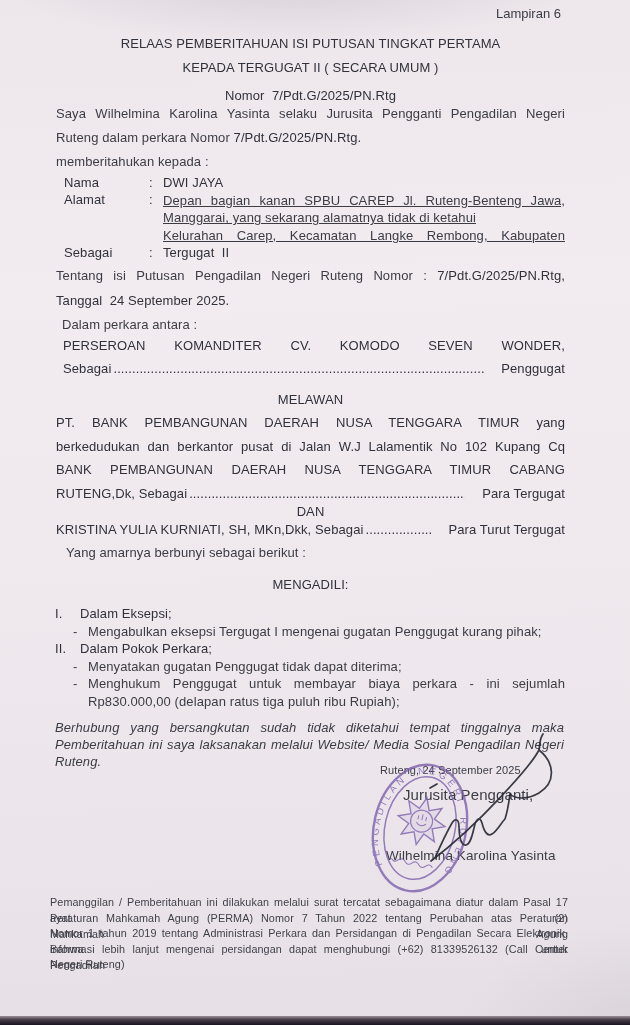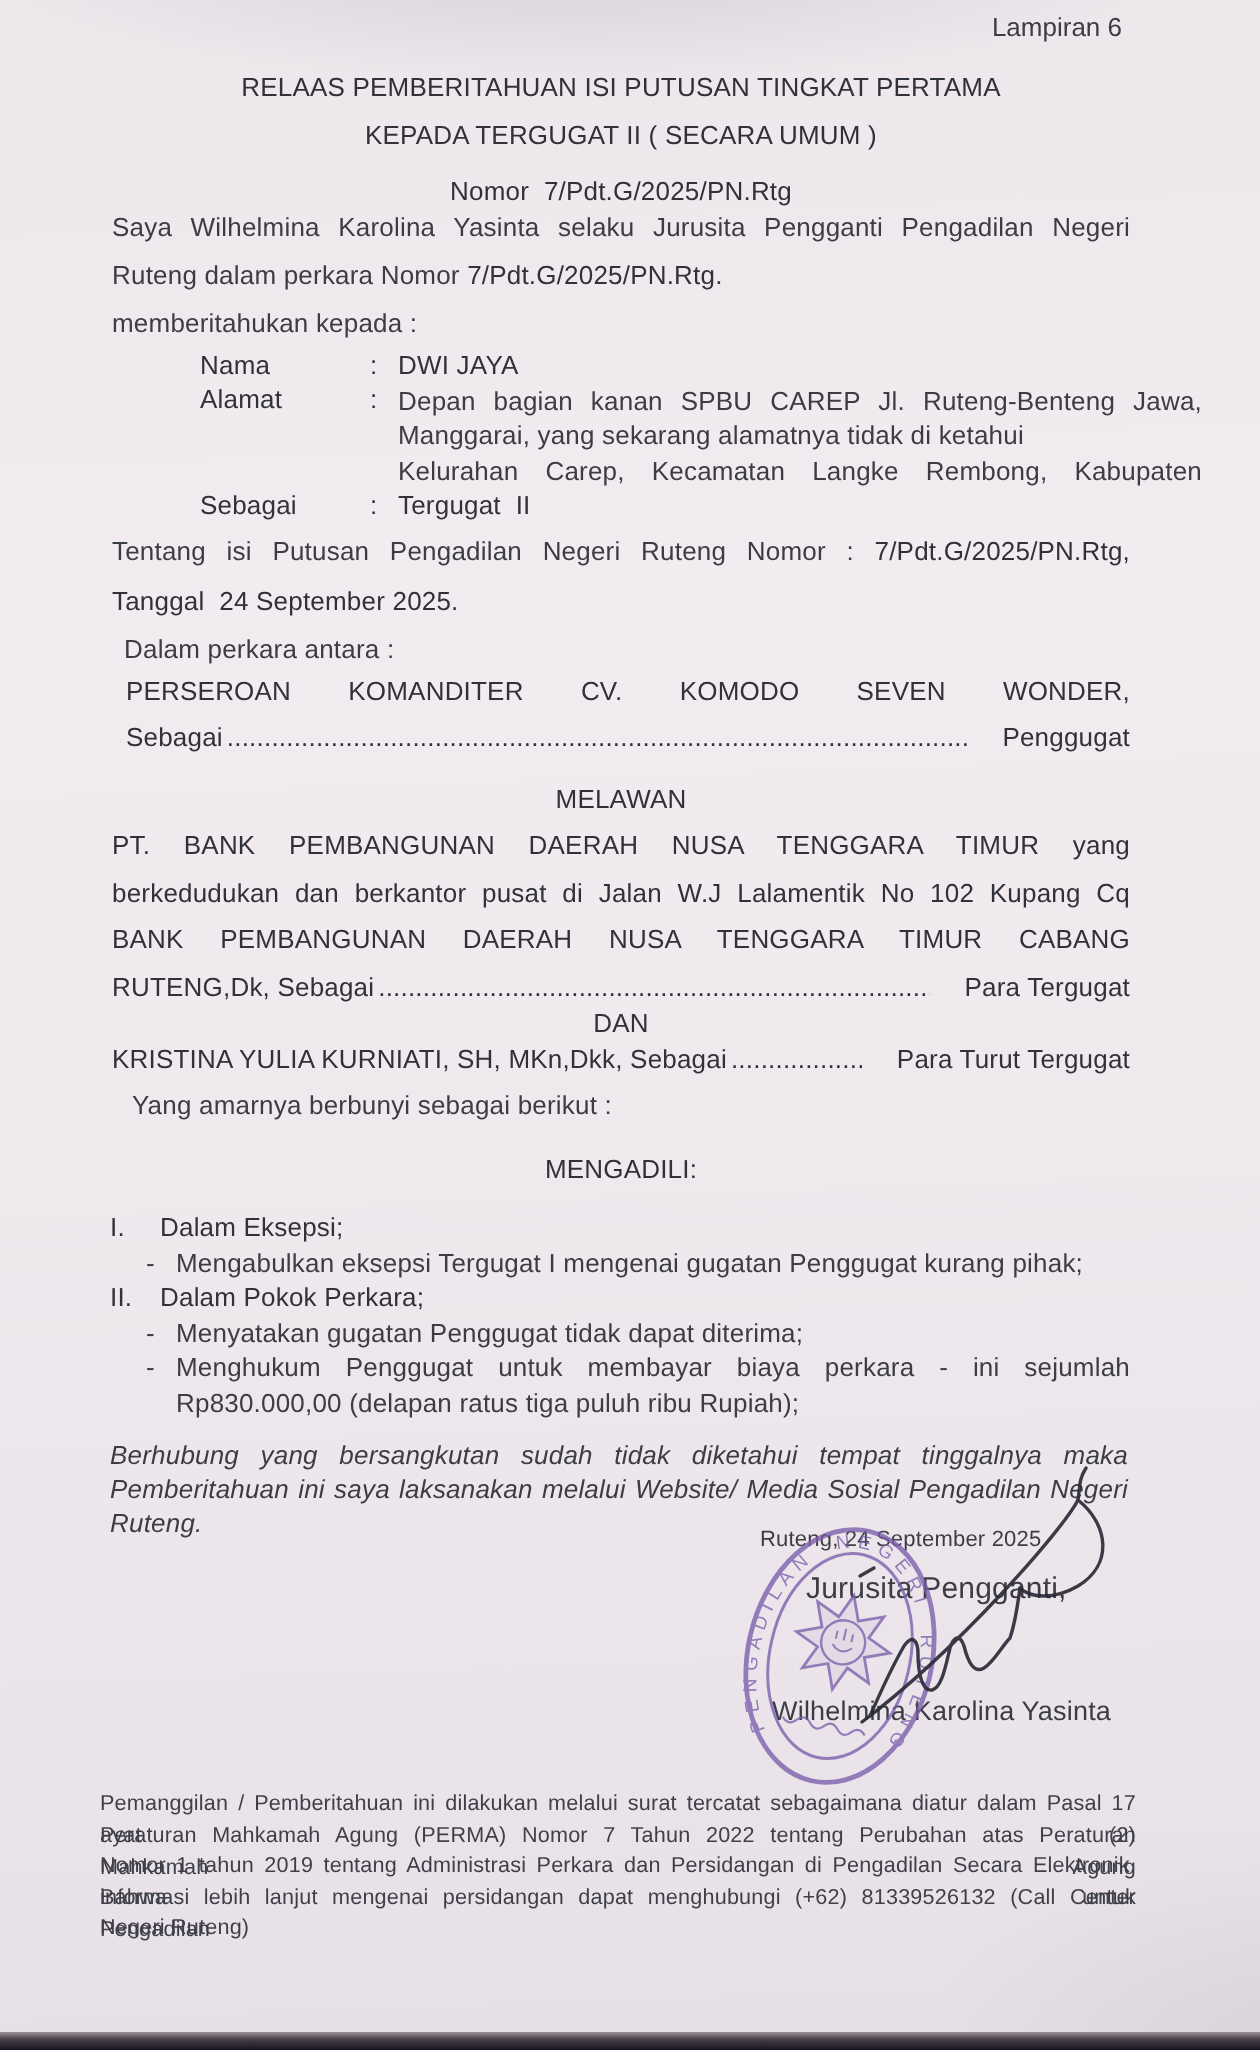--- a/index.html
+++ b/index.html
@@ -11,22 +11,22 @@
       radial-gradient(ellipse 300px 160px at 104% 100%, rgba(140,130,142,0.15), transparent 65%),
       linear-gradient(178deg,#ede7ec 0%,#f2ecf1 28%,#efe9ee 58%,#eae4ea 86%,#e6e0e6 100%);
   }
   .ln{position:absolute;left:56px;width:509px;font-size:13px;line-height:15.5px;letter-spacing:.1px;}
   .b{font-weight:normal;color:#31313b;}
   .c{text-align:center;}
   .i{font-style:italic;}
   .pre{white-space:pre-wrap;}
   .jl{text-align:justify;text-align-last:justify;}
   .lampiran{position:absolute;top:6px;right:69px;font-size:13px;}
-  .row{display:grid;grid-template-columns:85px 14px 1fr;left:64px;width:501px;margin-left:36px;}
-  .row .vline{line-height:17.4px;}
+  .row{display:grid;grid-template-columns:85px 14px 1fr;left:64px;width:501px;}
+  .row .vline{line-height:17.4px;text-decoration:underline;}
   .dotline{display:flex;}
   .dotline .left{white-space:nowrap;flex:0 0 auto;}
   .dotline .mid{flex:1 1 auto;overflow:hidden;white-space:nowrap;margin:0 2px;}
   .dotline .right{white-space:nowrap;flex:0 0 auto;padding-left:15px;}
   .roman{left:55px;width:510px;display:grid;grid-template-columns:25px 1fr;}
   .bullet{left:73px;width:492px;display:grid;grid-template-columns:15px 1fr;}
   .note{left:50px;width:518px;font-size:10.8px;line-height:15.5px;color:#3f3f49;}
   .stamp{position:absolute;left:358px;top:748px;width:124px;height:160px;overflow:visible;}
   .sig{position:absolute;left:418px;top:724px;width:145px;height:145px;overflow:visible;}
   .edge{position:absolute;left:0;top:1016px;width:630px;height:9px;

